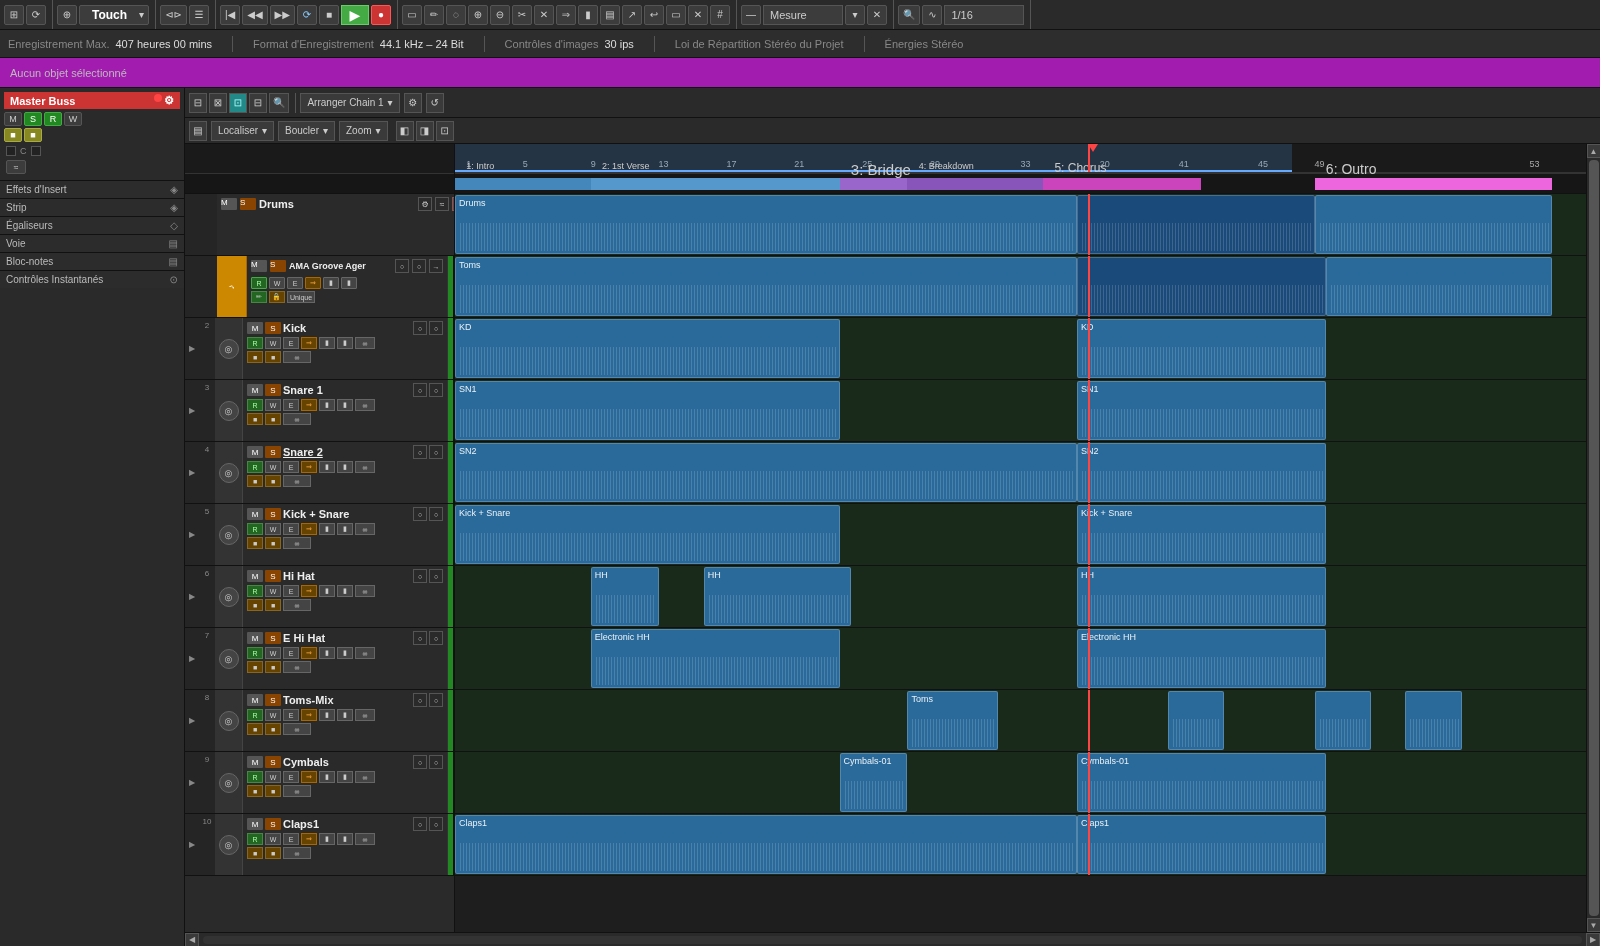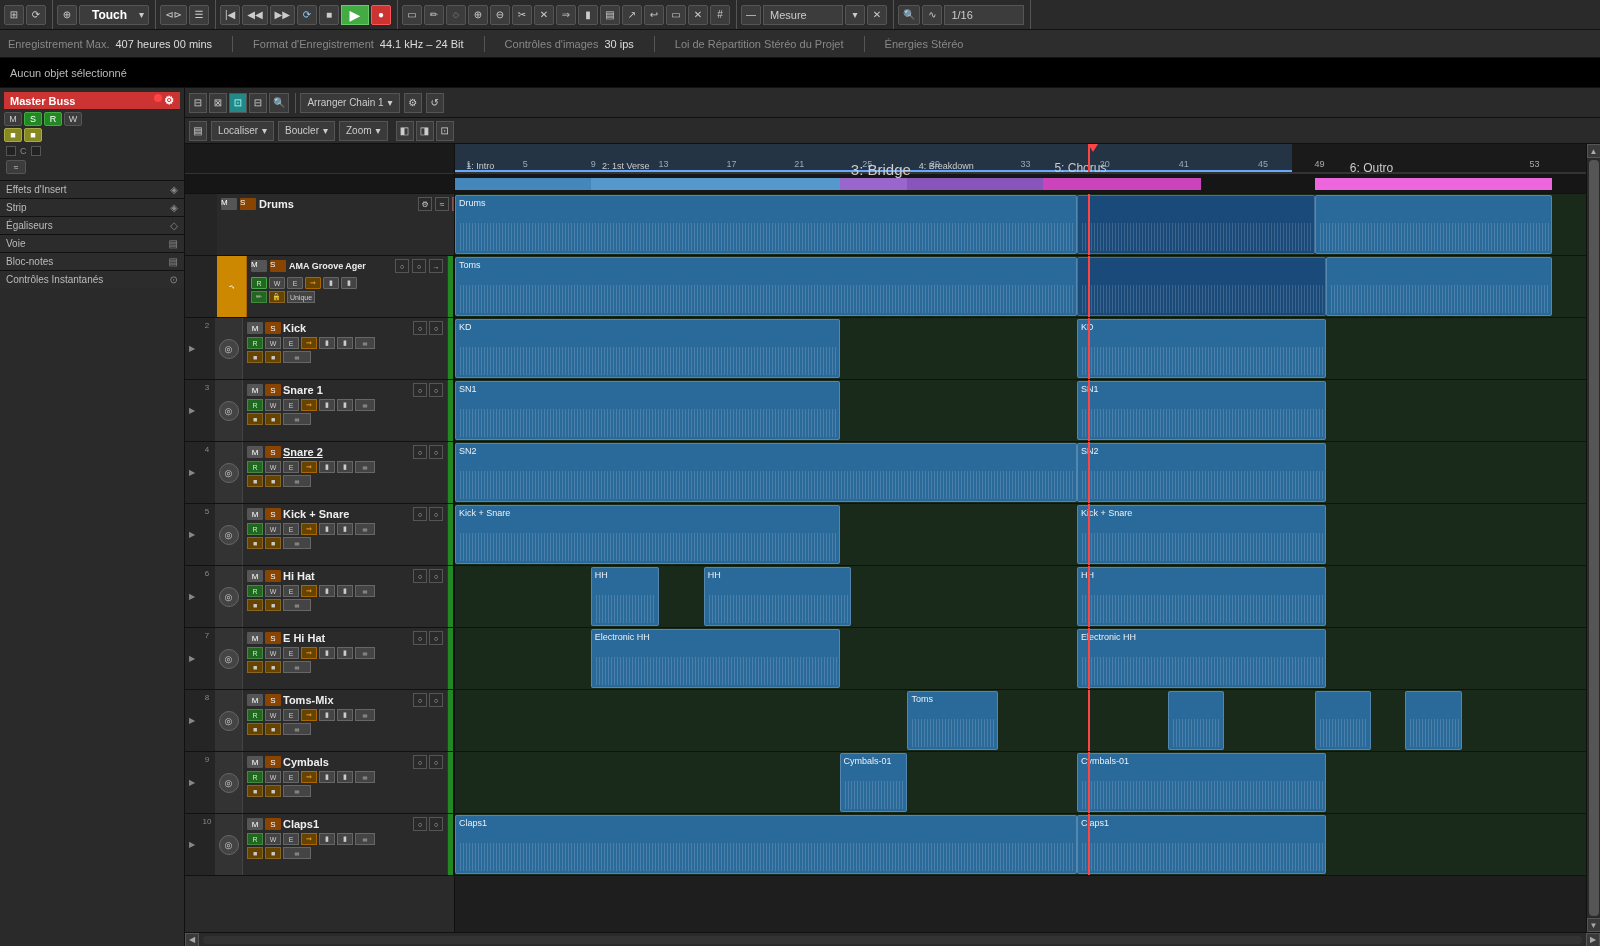--- a/index.html
+++ b/index.html
@@ -90,21 +90,21 @@
       font-size: 11px;
       color: #aaa;
     }
     .info-item { display: flex; gap: 6px; }
     .info-label { color: #888; }
     .info-value { color: #ddd; }
     .info-divider { width: 1px; background: #555; height: 16px; }
 
     
     #noselect {
-      background: #000000;
+      background: #a21caf;
       height: 30px;
       display: flex;
       align-items: center;
       padding: 0 10px;
       color: #bbb;
       font-size: 11px;
       border-bottom: 1px solid #111;
     }
 
     
@@ -1002,21 +1002,21 @@
 
           <div style="position:absolute;left:52%;top:4px;width:14%;height:12px;background:#cc44bb;"></div>
 
           <div style="position:absolute;left:76%;top:4px;width:21%;height:12px;background:#ee66dd;"></div>
 
           <span style="position:absolute;left:1%;top:-13px;font-size:9px;color:#ccc;">1: Intro</span>
           <span style="position:absolute;left:13%;top:-13px;font-size:9px;color:#ccc;">2: 1st Verse</span>
           <span style="position:absolute;left:35%;top:-13px;font-size:15px;color:#ccc;">3: Bridge</span>
           <span style="position:absolute;left:41%;top:-13px;font-size:9px;color:#ccc;">4: Breakdown</span>
           <span style="position:absolute;left:53%;top:-13px;font-size:12px;color:#ccc;">5: Chorus</span>
-          <span style="position:absolute;left:77%;top:-13px;font-size:12px;color:#ccc;margin-left:24px;">6: Outro</span>
+          <span style="position:absolute;left:77%;top:-13px;font-size:14px;color:#ccc;">6: Outro</span>
         </div>
 
         <div id="clips-container" style="overflow-y:hidden;position:relative;">
 
           <div style="height:62px;border-bottom:1px solid #111;position:relative;background:#1a2a1a;">
 
             <div class="clip clip-blue" style="left:0;width:55%;top:1px;bottom:1px;">
               <span>Drums</span>
               <div class="waveform"></div>
             </div>

